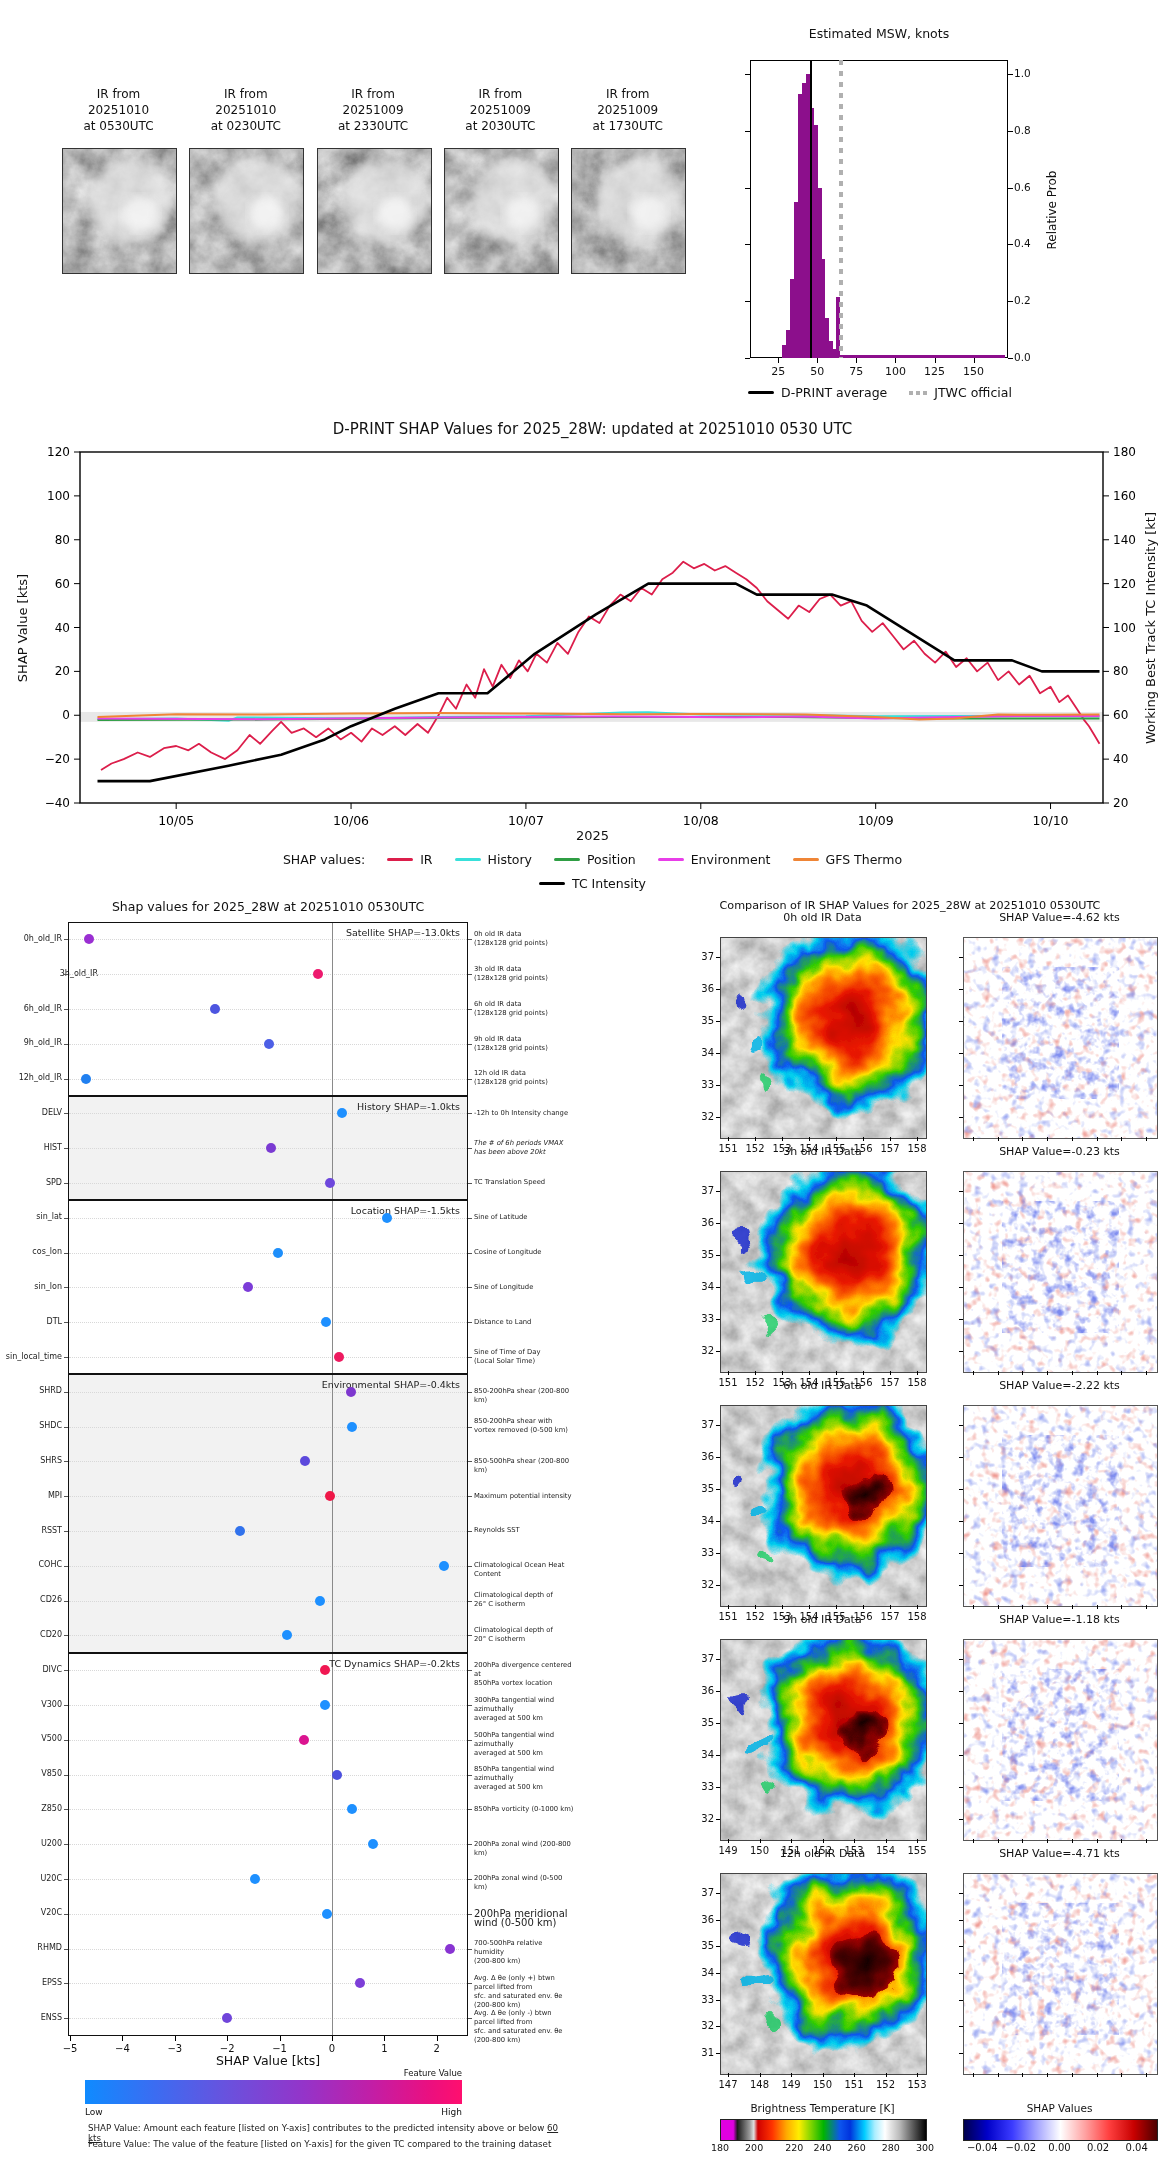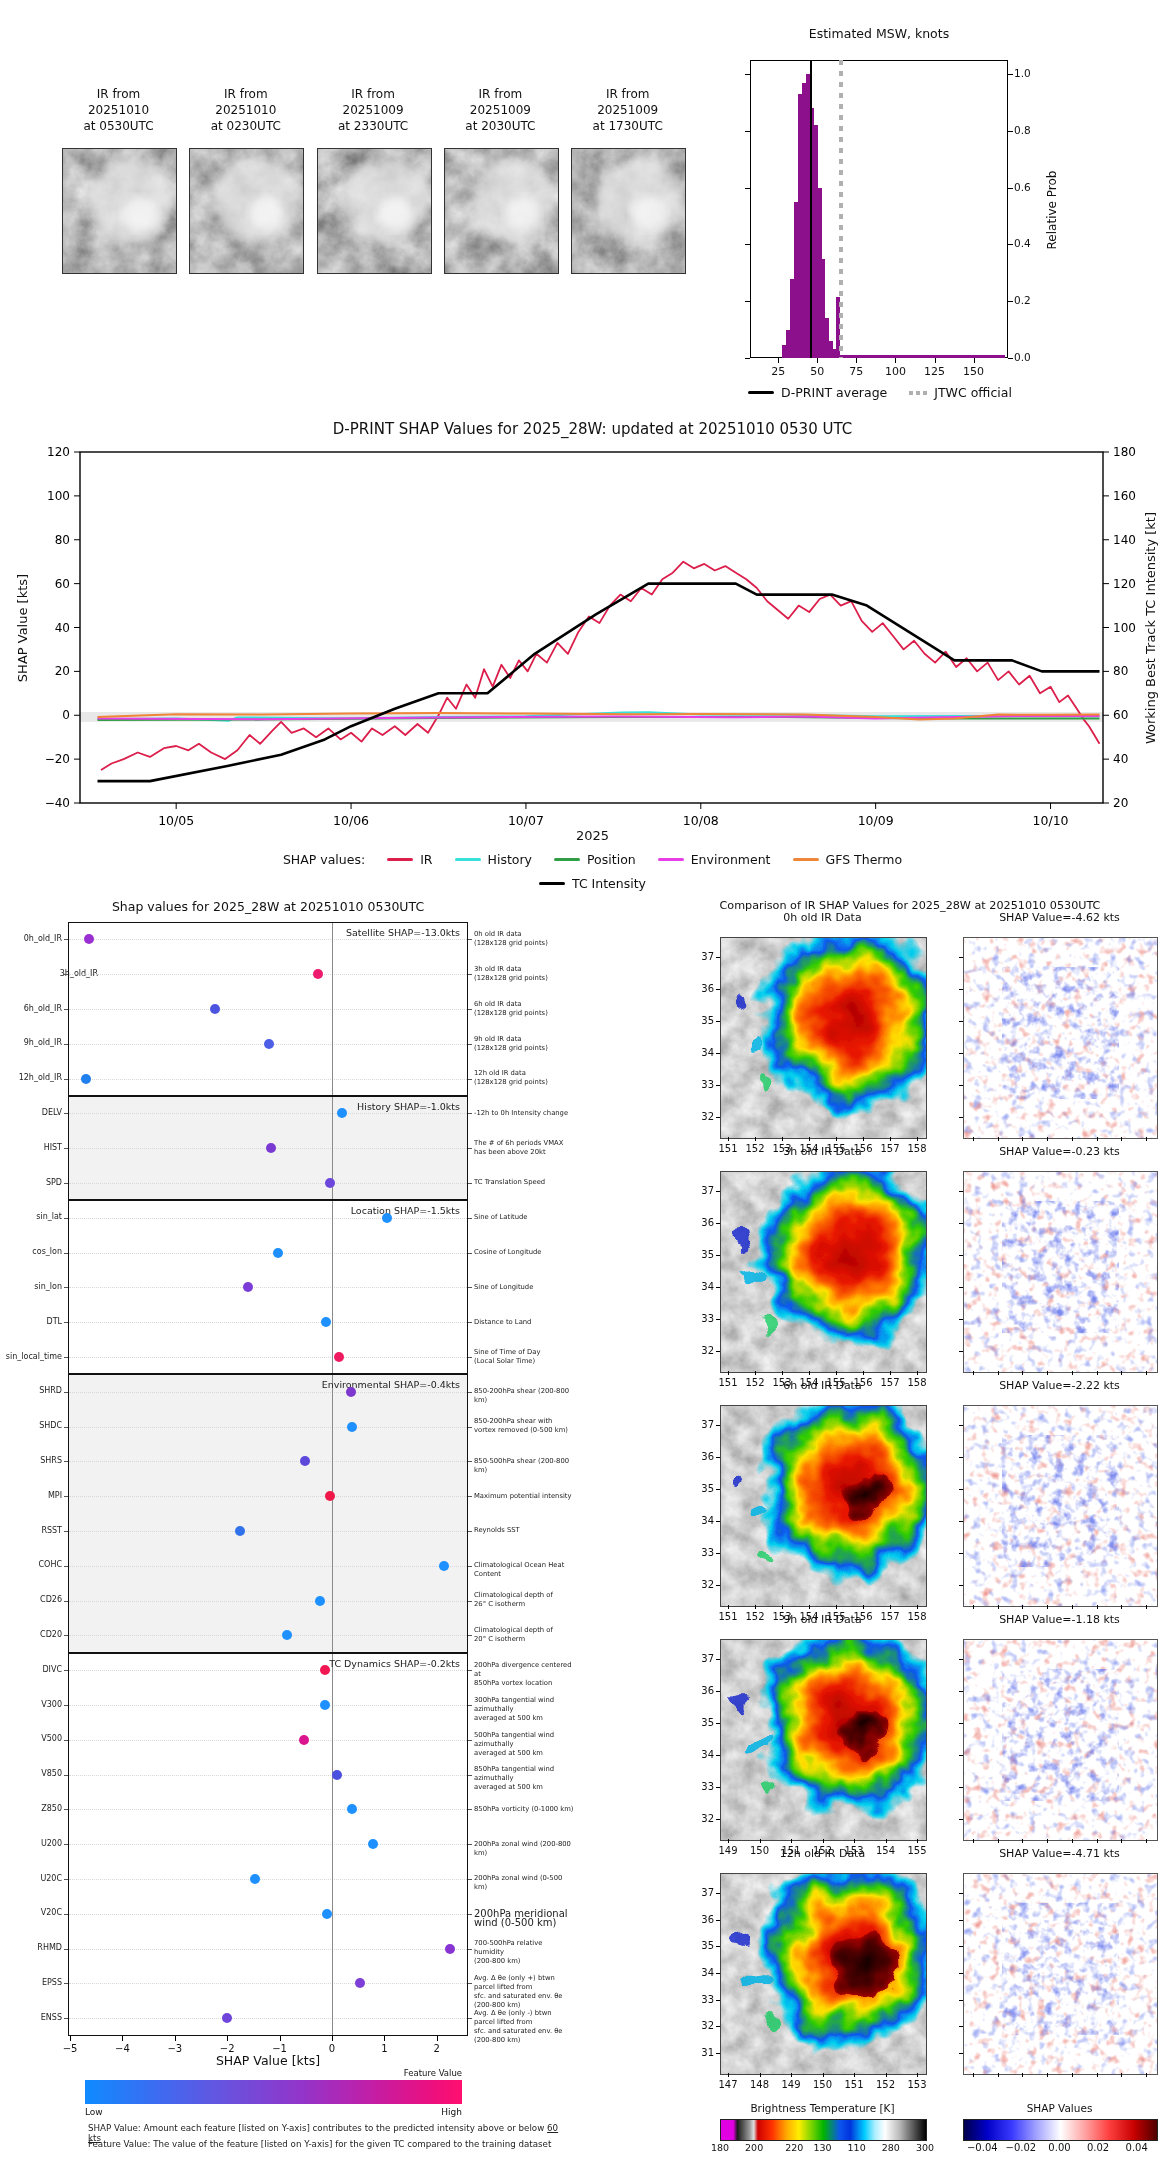--- a/index.html
+++ b/index.html
@@ -358,21 +358,21 @@
       <div style="position: absolute; left: 336.956px; top: 1108.4px; width: 10px; height: 10px; border-radius: 50%; background: rgb(30, 144, 255); z-index: 4;"></div>
       <div style="position: absolute; left: 468px; top: 1113.4px; width: 4px; height: 1px; background: rgb(85, 85, 85);"></div>
       <div style="position: absolute; left: 474px; top: 1108.8px; width: 100px; font-size: 6.8px; line-height: 9px; color: rgb(34, 34, 34);">
         <div style="position: static;">-12h to 0h Intensity change</div>
       </div>
       <div style="position: absolute; left: 0px; top: 1142.7px; width: 62px; text-align: right; font-size: 8px; color: rgb(34, 34, 34);">HIST</div>
       <div style="position: absolute; left: 64px; top: 1148.2px; width: 4px; height: 1px; background: rgb(85, 85, 85);"></div>
       <div style="position: absolute; left: 69px; top: 1148.2px; width: 398px; height: 0px; border-top: 1px dotted rgb(216, 216, 216); z-index: 1;"></div>
       <div style="position: absolute; left: 266.216px; top: 1143.2px; width: 10px; height: 10px; border-radius: 50%; background: rgb(122, 58, 210); z-index: 4;"></div>
       <div style="position: absolute; left: 468px; top: 1148.2px; width: 4px; height: 1px; background: rgb(85, 85, 85);"></div>
-      <div style="position: absolute; left: 474px; top: 1139px; width: 100px; font-size: 6.8px; line-height: 9px; color: rgb(34, 34, 34);">
+      <div style="position: absolute; left: 474px; top: 1139px; width: 100px; font-size: 6.8px; line-height: 9px; color: rgb(34, 34, 34); font-style: italic;">
         <div style="position: static;">The # of 6h periods VMAX</div>
         <div style="position: static;">has been above 20kt</div>
       </div>
       <div style="position: absolute; left: 0px; top: 1177.5px; width: 62px; text-align: right; font-size: 8px; color: rgb(34, 34, 34);">SPD</div>
       <div style="position: absolute; left: 64px; top: 1183px; width: 4px; height: 1px; background: rgb(85, 85, 85);"></div>
       <div style="position: absolute; left: 69px; top: 1183px; width: 398px; height: 0px; border-top: 1px dotted rgb(216, 216, 216); z-index: 1;"></div>
       <div style="position: absolute; left: 324.904px; top: 1178px; width: 10px; height: 10px; border-radius: 50%; background: rgb(109, 71, 220); z-index: 4;"></div>
       <div style="position: absolute; left: 468px; top: 1183px; width: 4px; height: 1px; background: rgb(85, 85, 85);"></div>
       <div style="position: absolute; left: 474px; top: 1178.4px; width: 100px; font-size: 6.8px; line-height: 9px; color: rgb(34, 34, 34);">
         <div style="position: static;">TC Translation Speed</div>
@@ -1112,22 +1112,22 @@
       <div style="position: absolute; left: 1146px; top: 2073px; width: 1px; height: 4px; background: rgb(0, 0, 0);"></div>
     </div>
   <div class="abs ctr cb-title" style="left:720px;top:2102px;width:205px;">Brightness Temperature [K]</div>
   <div id="bt-cbar" class="abs" style="left:720px;top:2119px;width:205px;height:20px;border:1px solid #222;"></div>
   <div class="abs ctr cb-title" style="left:963px;top:2102px;width:193px;">SHAP Values</div>
   <div id="sv-cbar" class="abs" style="left:963px;top:2119px;width:193px;height:20px;border:1px solid #222;"></div>
   <div id="cbar-ticks" class="abs" style="left:0;top:0;width:1168px;height:2158px;pointer-events:none;">
       <div style="position: absolute; left: 705px; top: 2142px; width: 30px; text-align: center; font-size: 9.5px;">180</div>
       <div style="position: absolute; left: 739.167px; top: 2142px; width: 30px; text-align: center; font-size: 9.5px;">200</div>
       <div style="position: absolute; left: 773.333px; top: 2142px; width: 30px; text-align: right; font-size: 9.5px;">220</div>
-      <div style="position: absolute; left: 807.5px; top: 2142px; width: 30px; text-align: center; font-size: 9.5px;">130</div>
-      <div style="position: absolute; left: 841.667px; top: 2142px; width: 30px; text-align: center; font-size: 9.5px;">110</div>
+      <div style="position: absolute; left: 807.5px; top: 2142px; width: 30px; text-align: center; font-size: 9.5px;">240</div>
+      <div style="position: absolute; left: 841.667px; top: 2142px; width: 30px; text-align: center; font-size: 9.5px;">260</div>
       <div style="position: absolute; left: 875.833px; top: 2142px; width: 30px; text-align: center; font-size: 9.5px;">280</div>
       <div style="position: absolute; left: 910px; top: 2142px; width: 30px; text-align: center; font-size: 9.5px;">300</div>
       <div style="position: absolute; left: 962.3px; top: 2142px; width: 40px; text-align: center; font-size: 10px;">−0.04</div>
       <div style="position: absolute; left: 1000.9px; top: 2142px; width: 40px; text-align: center; font-size: 10px;">−0.02</div>
       <div style="position: absolute; left: 1039.5px; top: 2142px; width: 40px; text-align: center; font-size: 10px;">0.00</div>
       <div style="position: absolute; left: 1078.1px; top: 2142px; width: 40px; text-align: center; font-size: 10px;">0.02</div>
       <div style="position: absolute; left: 1116.7px; top: 2142px; width: 40px; text-align: center; font-size: 10px;">0.04</div>
     </div>
 </div>
 

